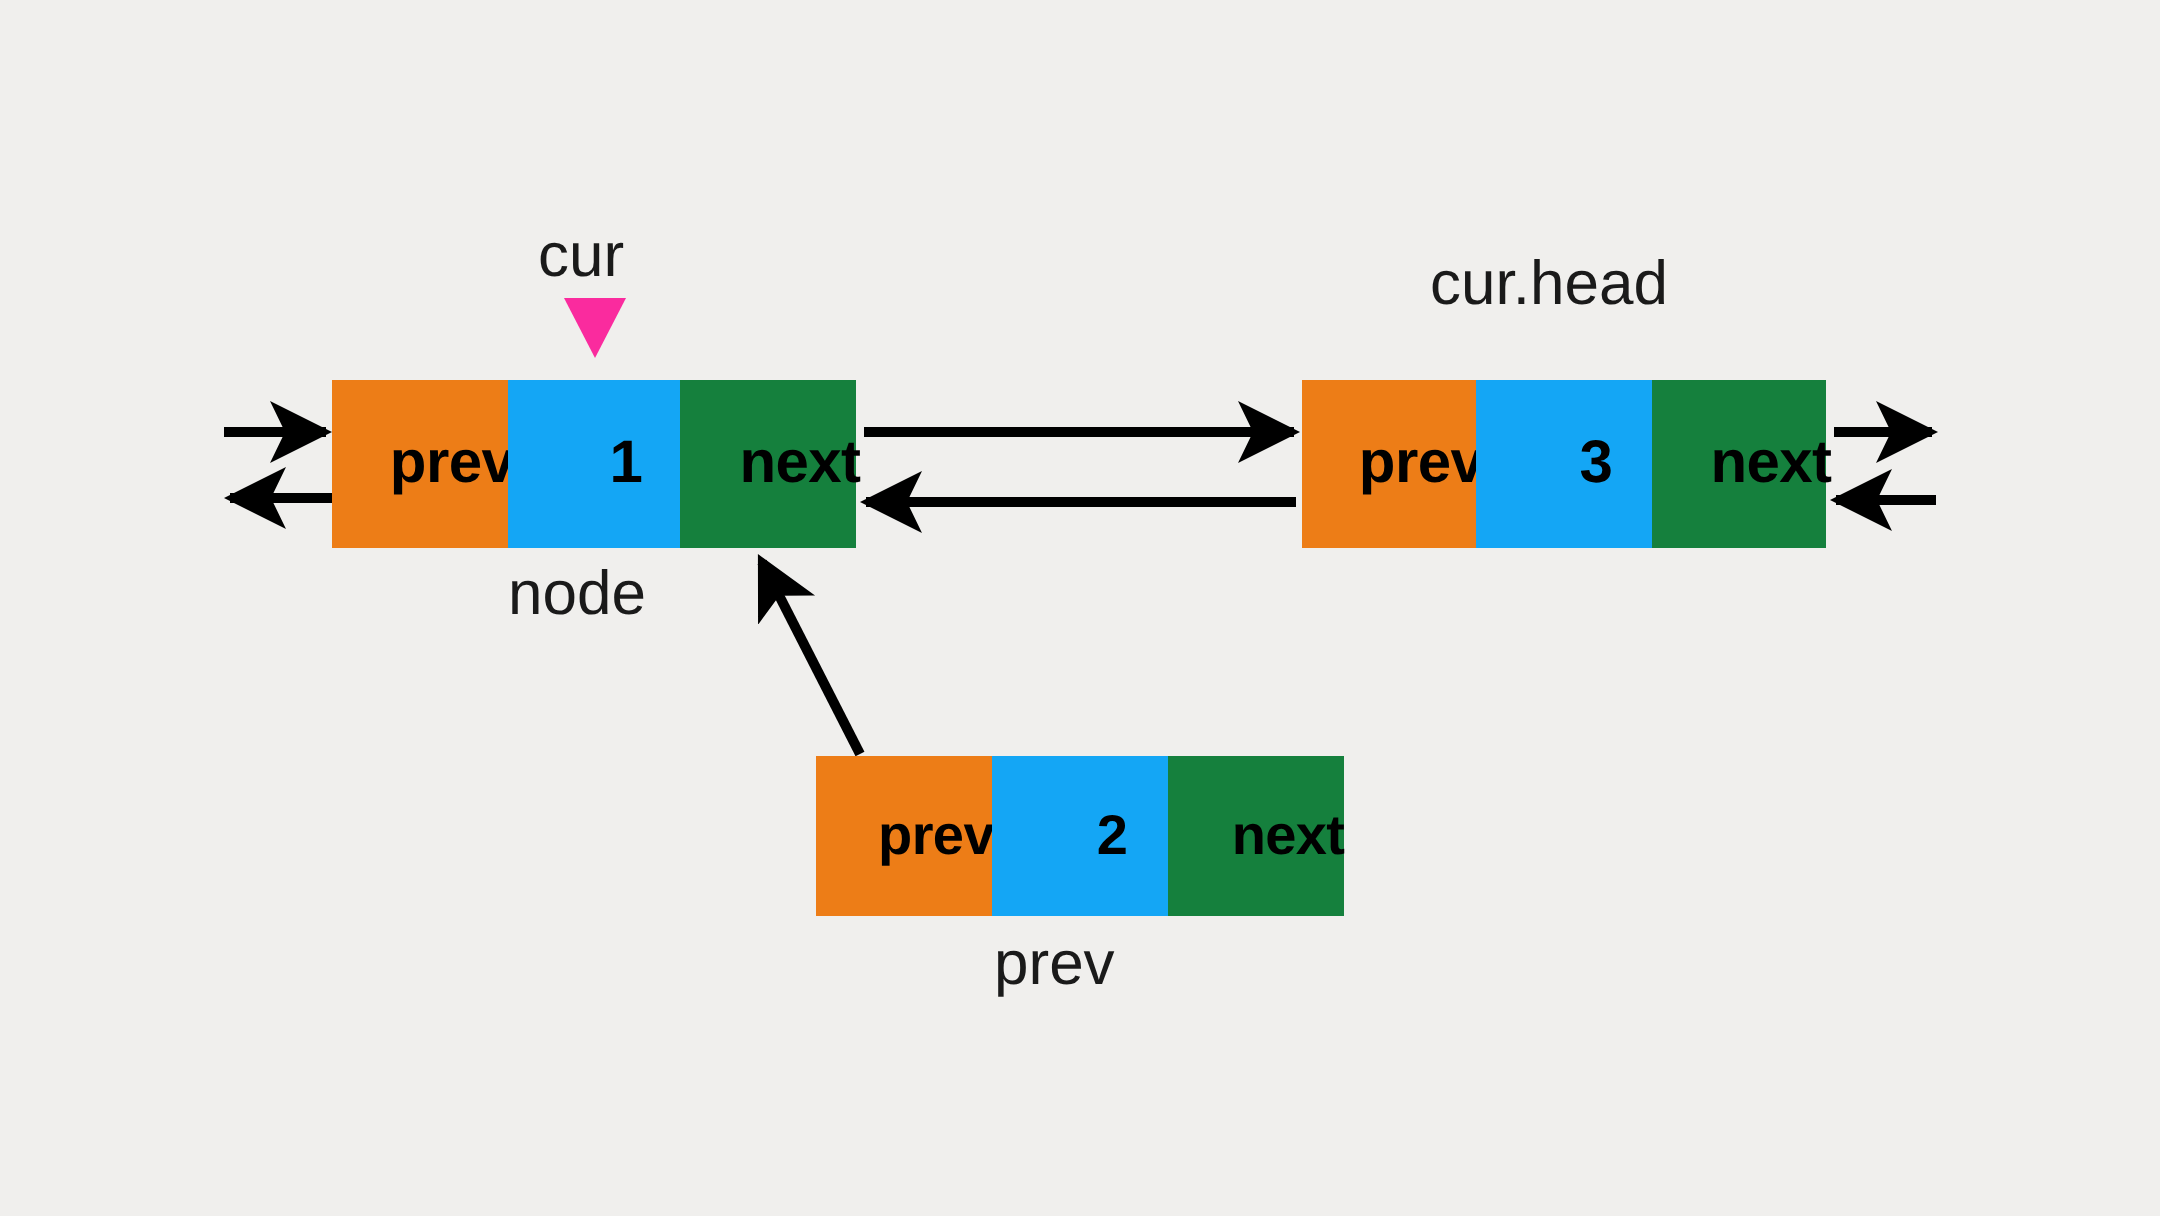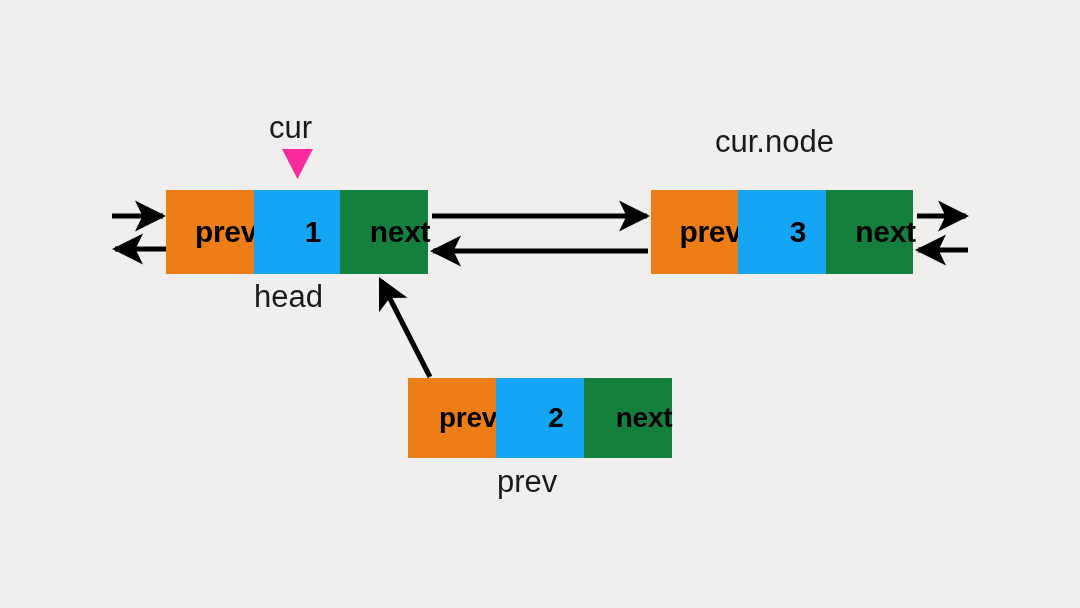--- a/index.html
+++ b/index.html
@@ -131,29 +131,29 @@
       <line x1="430" y1="377" x2="381" y2="281" stroke="#000000" stroke-width="5" marker-end="url(#ah-diag)"></line>
     </g>
   </svg>
 
   <div class="label" id="label-cur">cur</div>
 
   <svg id="cur-marker" viewBox="0 0 31 30" xmlns="http://www.w3.org/2000/svg">
     <polygon points="0,0 31,0 15.5,30" fill="#FA2B9E"></polygon>
   </svg>
 
-  <div class="label" id="label-curnext">cur.node</div>
+  <div class="label" id="label-curnext">cur.head</div>
 
   <div class="node" id="node-head">
     <div class="cell prev">prev</div>
     <div class="cell val">1</div>
     <div class="cell next">next</div>
   </div>
 
-  <div class="label" id="label-head">head</div>
+  <div class="label" id="label-head">node</div>
 
   <div class="node" id="node-curnext">
     <div class="cell prev">prev</div>
     <div class="cell val">3</div>
     <div class="cell next">next</div>
   </div>
 
   <div class="node" id="node-new">
     <div class="cell prev">prev</div>
     <div class="cell val">2</div>

